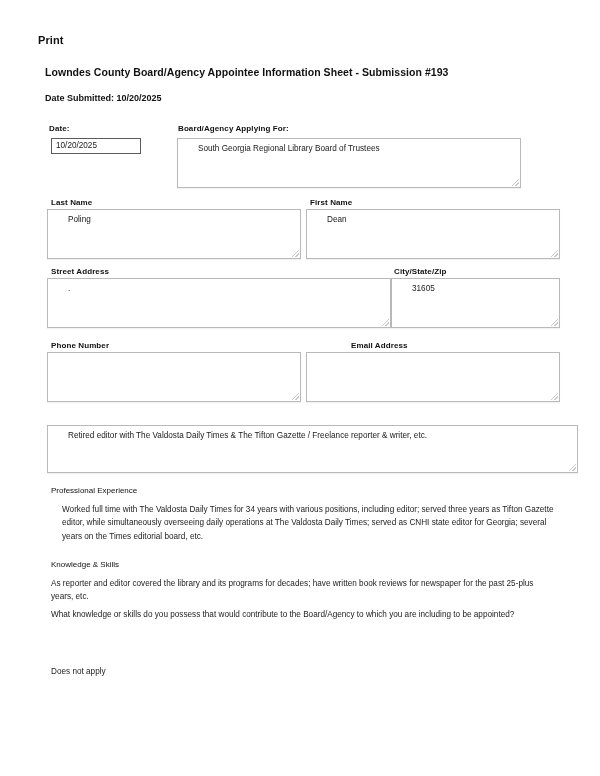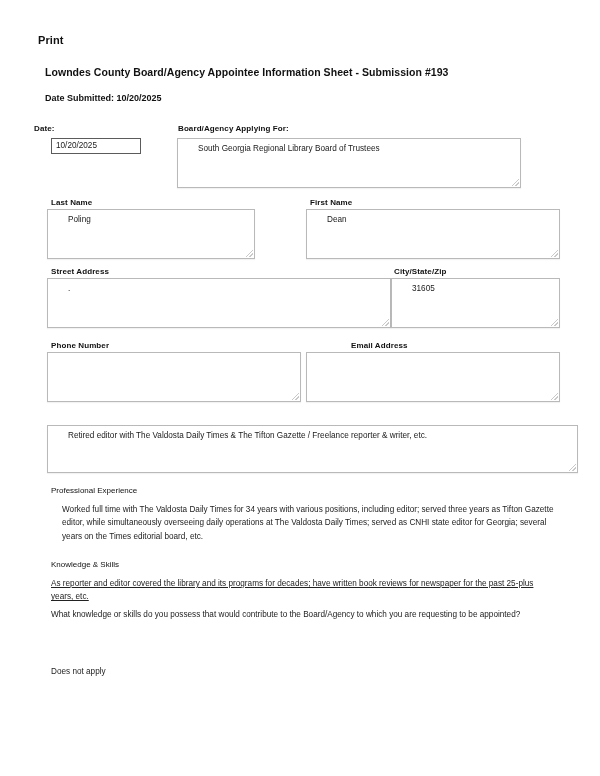--- a/index.html
+++ b/index.html
@@ -125,31 +125,31 @@
 <body>
 
 <div class="page">
 
   <div class="print-link">Print</div>
 
   <div class="doc-title">Lowndes County Board/Agency Appointee Information Sheet - Submission #193</div>
 
   <div class="doc-subtitle">Date Submitted: 10/20/2025</div>
 
-  <div class="fld-label" style="left:34px; top:124px;">Date:</div>
+  <div class="fld-label" style="left:49px; top:124px;">Date:</div>
   <div class="date-input" style="left:51px; top:138px; width:90px; height:16px;">10/20/2025</div>
 
   <div class="fld-label" style="left:178px; top:124px;">Board/Agency Applying For:</div>
   <div class="box shadowed" style="left:177px; top:138px; width:344px; height:50px;">
     <span>South Georgia Regional Library Board of Trustees</span>
     <span class="rs"></span>
   </div>
 
   <div class="fld-label" style="left:51px; top:198px;">Last Name</div>
-  <div class="box shadowed" style="left:47px; top:209px; width:208px; height:50px;">
+  <div class="box shadowed" style="left:47px; top:209px; width:254px; height:50px;">
     <span>Poling</span>
     <span class="rs"></span>
   </div>
 
   <div class="fld-label" style="left:310px; top:198px;">First Name</div>
   <div class="box shadowed" style="left:306px; top:209px; width:254px; height:50px;">
     <span>Dean</span>
     <span class="rs"></span>
   </div>
 
@@ -180,18 +180,18 @@
   <div class="fld-label" style="left:51px; top:432px;font-family:Liberation Serif, serif;">Occupation</div>
   <div class="box shadowed" style="left:47px; top:425px; width:531px; height:48px;">
     <span>Retired editor with The Valdosta Daily Times &amp; The Tifton Gazette / Freelance reporter &amp; writer, etc.</span>
     <span class="rs"></span>
   </div>
 
   <div class="sec-heading" style="left:51px; top:486px;">Professional Experience</div>
   <div class="para" style="left:62px; top:503px; width:505px;">Worked full time with The Valdosta Daily Times for 34 years with various positions, including editor; served three years as Tifton Gazette editor, while simultaneously overseeing daily operations at The Valdosta Daily Times; served as CNHI state editor for Georgia; several years on the Times editorial board, etc.</div>
 
   <div class="sec-heading" style="left:51px; top:560px;">Knowledge &amp; Skills</div>
-  <div class="para" style="left:51px; top:577px; width:505px;text-decoration:underline;">As reporter and editor covered the library and its programs for decades; have written book reviews for newspaper for the past 25-plus years, etc.</div>
-  <div class="para" style="left:51px; top:608px; width:505px;">What knowledge or skills do you possess that would contribute to the Board/Agency to which you are requesting to be appointed?</div>
+  <div class="para" style="left:51px; top:577px; width:505px;">As reporter and editor covered the library and its programs for decades; have written book reviews for newspaper for the past 25-plus years, etc.</div>
+  <div class="para" style="left:51px; top:608px; width:505px;">What knowledge or skills do you possess that would contribute to the Board/Agency to which you are including to be appointed?</div>
 
   <div class="para" style="left:51px; top:665px; width:505px;">Does not apply</div>
 
 </div>
 
 </body></html>

